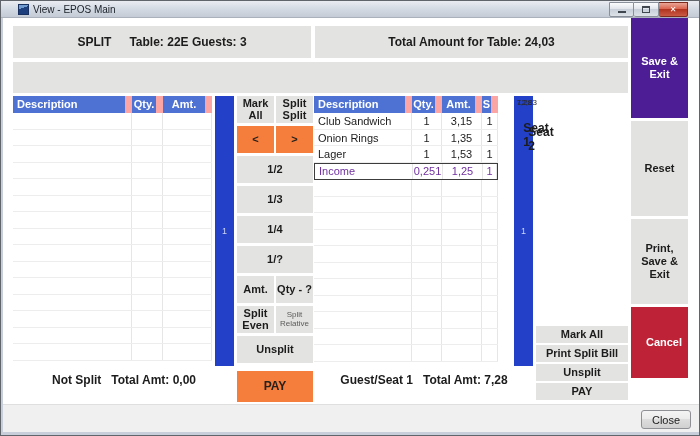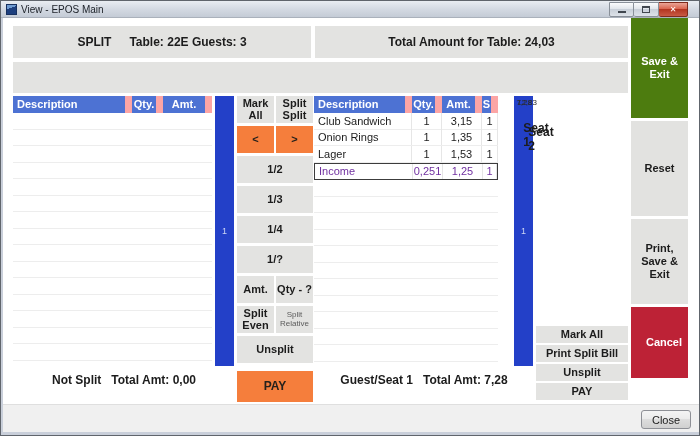--- a/index.html
+++ b/index.html
@@ -9,21 +9,21 @@
   .window {
     position:relative; width:700px; height:436px;
     background:#c9cfda; border:1px solid #60656c;
     overflow:hidden;
   }
 
   
   .titlebar {
     position:absolute; top:0; left:0; right:0; height:17px;
     background:linear-gradient(#e9edf2, #d2d8e1 55%, #c4cbd6);
-    display:flex; align-items:center; padding-left:5px;
+    display:flex; align-items:center; padding-left:17px;
     border-bottom:1px solid #aab1bb;
   }
   .app-icon {
     width:11px; height:11px; margin-right:4px; flex:0 0 auto;
     background:linear-gradient(160deg,#6f9bd1 0 35%, #1d3f7e 35% 100%);
     border:1px solid #17305f;
   }
   .win-title { font-size:10px; color:#20252c; white-space:nowrap; }
   .caption-buttons { position:absolute; right:11px; top:1px; display:flex; }
   .cap-btn {
@@ -46,21 +46,21 @@
 
   .gpanel { position:absolute; background:#e3e3e1; }
   .hdr-box { display:flex; align-items:center; justify-content:center; font-weight:bold; font-size:12px; color:#1c1c1c; }
   .hdr-box .gap { display:inline-block; width:18px; }
 
   
   .etable { position:absolute; background:#fff; }
   .thead { display:flex; background:#4d72d3; color:#fff; font-weight:bold; font-size:11px; }
   .thead .hcell { height:17px; line-height:17px; border-right:7px solid #fca5a5; text-align:center; overflow:hidden; }
   .thead .hcell.first { text-align:left; padding-left:4px; }
-  .trow { display:flex; height:16.5px; border-bottom:1px solid #ededed; font-size:11px; color:#1c1c1c; background:#fff;align-items:center; }
+  .trow { display:flex; height:16.5px; border-bottom:1px solid #ededed; font-size:11px; color:#1c1c1c; background:#fff; }
   .trow .tcell { border-right:1px solid #e6e6e6; line-height:16px; text-align:center; overflow:hidden; white-space:nowrap; }
   .trow .tcell.first { text-align:left; padding-left:4px; }
   .trow.sel { border:1px solid #3c3c3c; color:#7030a0; height:17.5px; font-weight:normal; }
   .trow.sel .tcell { line-height:15px; }
 
   
   .pagebar {
     position:absolute; width:19px; background:#2340c8; color:#cdd6f4;
     display:flex; align-items:center; justify-content:center; font-size:9px;
   }
@@ -87,21 +87,21 @@
   .seat-label { position:absolute; inset:0; display:flex; align-items:center; justify-content:center; font-weight:bold; font-size:12px; color:#1c1c1c; }
   .seat-actions { position:absolute; left:533px; top:308px; width:92px; display:flex; flex-direction:column; gap:2px; }
   .seat-actions .gbtn { height:17px; }
 
   
   .right-col { position:absolute; left:628px; top:0; width:57px; }
   .big-btn {
     position:absolute; left:0; width:57px; display:flex; align-items:center; justify-content:center;
     font-weight:bold; font-size:11px; text-align:center; line-height:1.2; color:#1c1c1c; background:#e2e2e0; padding:0 3px;
   }
-  .big-btn.blue { background:#4d7c0f; color:#fff; }
+  .big-btn.blue { background:#4c1d95; color:#fff; }
   .big-btn.red  { background:#bd2236; color:#fff; }
 
   
   .split-footer { position:absolute; height:20px; display:flex; align-items:center; justify-content:center; font-weight:bold; font-size:12px; color:#1c1c1c; }
   .split-footer span { margin:0 5px; white-space:nowrap; }
 
   
   .dialog-footer {
     position:absolute; left:2px; top:403px; width:696px; height:28px;
     background:#f0f0f0; border-top:1px solid #dfdfdf;

